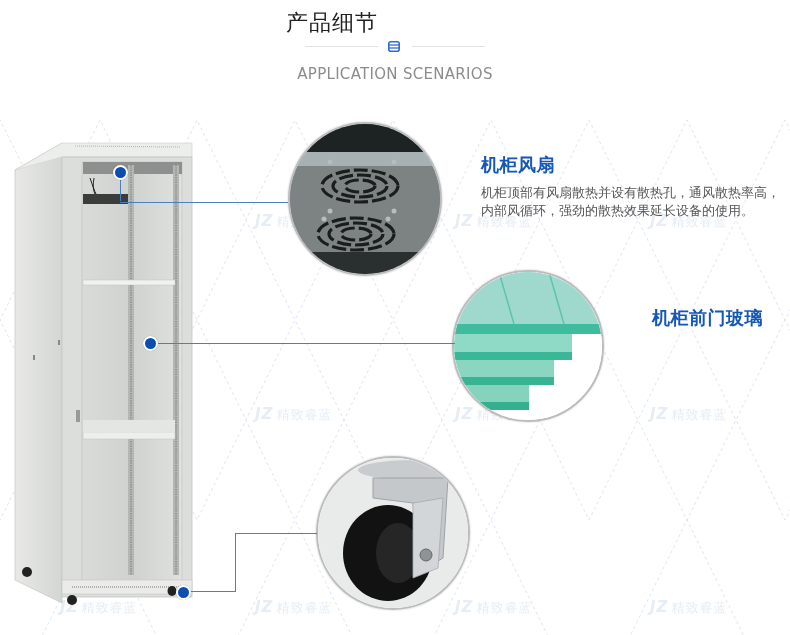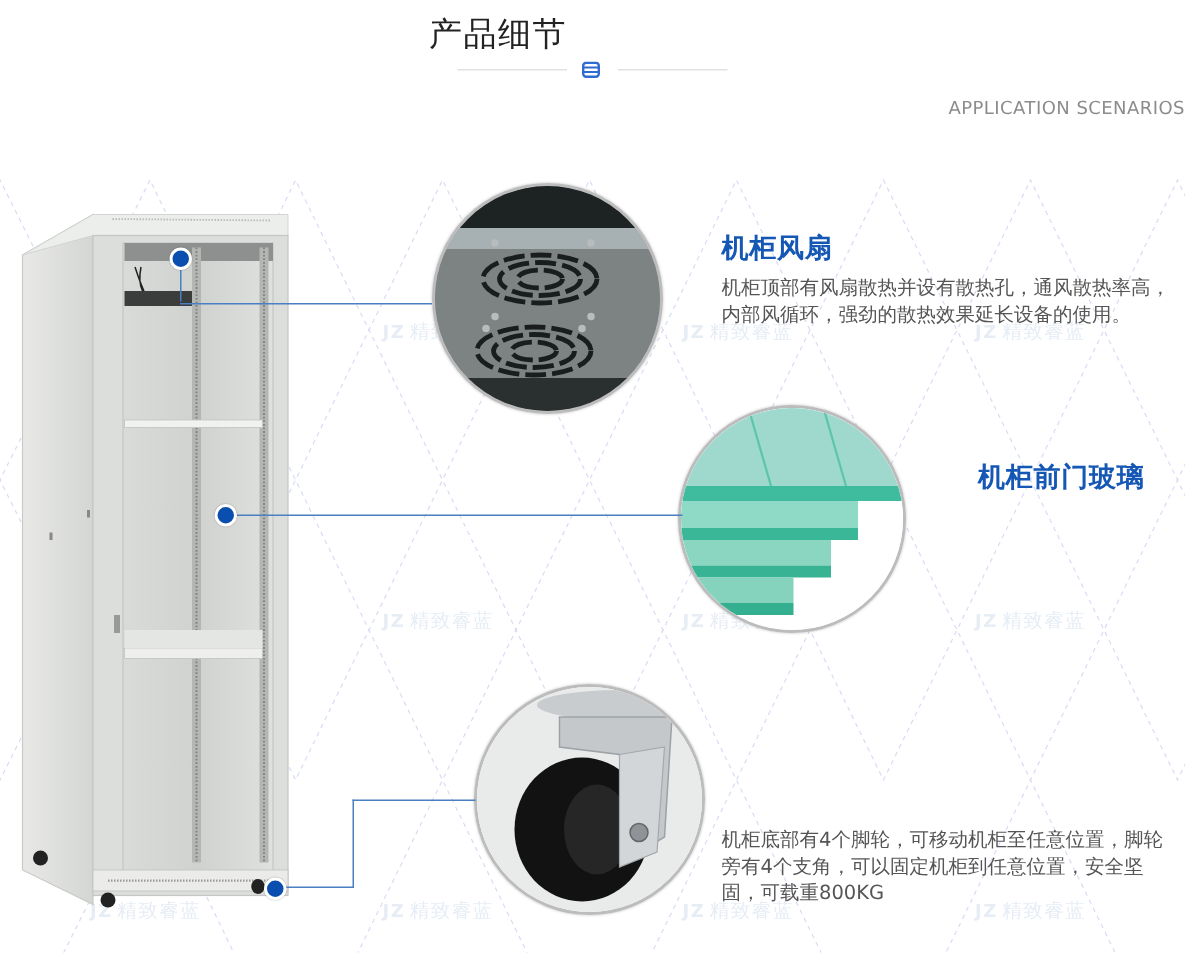--- a/index.html
+++ b/index.html
@@ -6,32 +6,32 @@
     body {
       width: 790px; height: 635px; overflow: hidden; position: relative;
       background: #ffffff;
       font-family: "DejaVu Sans", "Liberation Sans", sans-serif;
     }
     .lattice { position: absolute; left: 0; top: 0; width: 790px; height: 635px; z-index: 0; }
     .watermark {
       position: absolute; z-index: 1; color: #e6edf5; font-size: 13px; letter-spacing: 1px;
       white-space: nowrap;
     }
-    .watermark .mark { font-weight: bold; font-size: 12px; margin-right: 3px; }
+    .watermark .mark { font-weight: bold; font-size: 15px; font-style: italic; margin-right: 3px; }
 
     
     .header-title {
       position: absolute; top: 8px; left: 0; width: 664px; text-align: center;
       font-size: 22px; color: #222; z-index: 3; letter-spacing: 1px;
     }
     .header-rule { position: absolute; top: 46px; height: 1px; background: #e2e2e2; z-index: 3; }
     .header-icon { position: absolute; left: 388px; top: 41px; width: 12px; height: 11px; z-index: 3; }
     .header-sub {
-      position: absolute; top: 65px; left: 0; width: 790px; text-align: right;
-      font-size: 12px; color: #8c8c8c; z-index: 3; letter-spacing: 0.3px;
+      position: absolute; top: 65px; left: 0; width: 790px; text-align: center;
+      font-size: 15px; color: #8c8c8c; z-index: 3; letter-spacing: 0.3px;
     }
 
     
     .cabinet { position: absolute; left: 10px; top: 140px; width: 185px; height: 470px; z-index: 2; }
 
     
     .hotspot {
       position: absolute; width: 11px; height: 11px; border-radius: 50%;
       background: #0a4fb0; border: 2px solid #fff; box-shadow: 0 0 1px rgba(0,0,0,.35);
       z-index: 5; cursor: pointer;
@@ -205,14 +205,13 @@
 <div class="feature" style="left:481px;top:153px;width:300px">
   <h3>机柜风扇</h3>
   <p>机柜顶部有风扇散热并设有散热孔，通风散热率高，内部风循环，强劲的散热效果延长设备的使用。</p>
 </div>
 
 <div class="feature" style="left:652px;top:306px;width:160px">
   <h3>机柜前门玻璃</h3>
 </div>
 
 <div class="feature" style="left:481px;top:552px;width:300px">
-  <p>机柜底部有4个脚轮，可移动机柜至任意位置，脚轮旁有4个支角，可以固定机柜到任意位置，安全坚固，可载重800KG</p>
 </div>
 
 </body></html>

